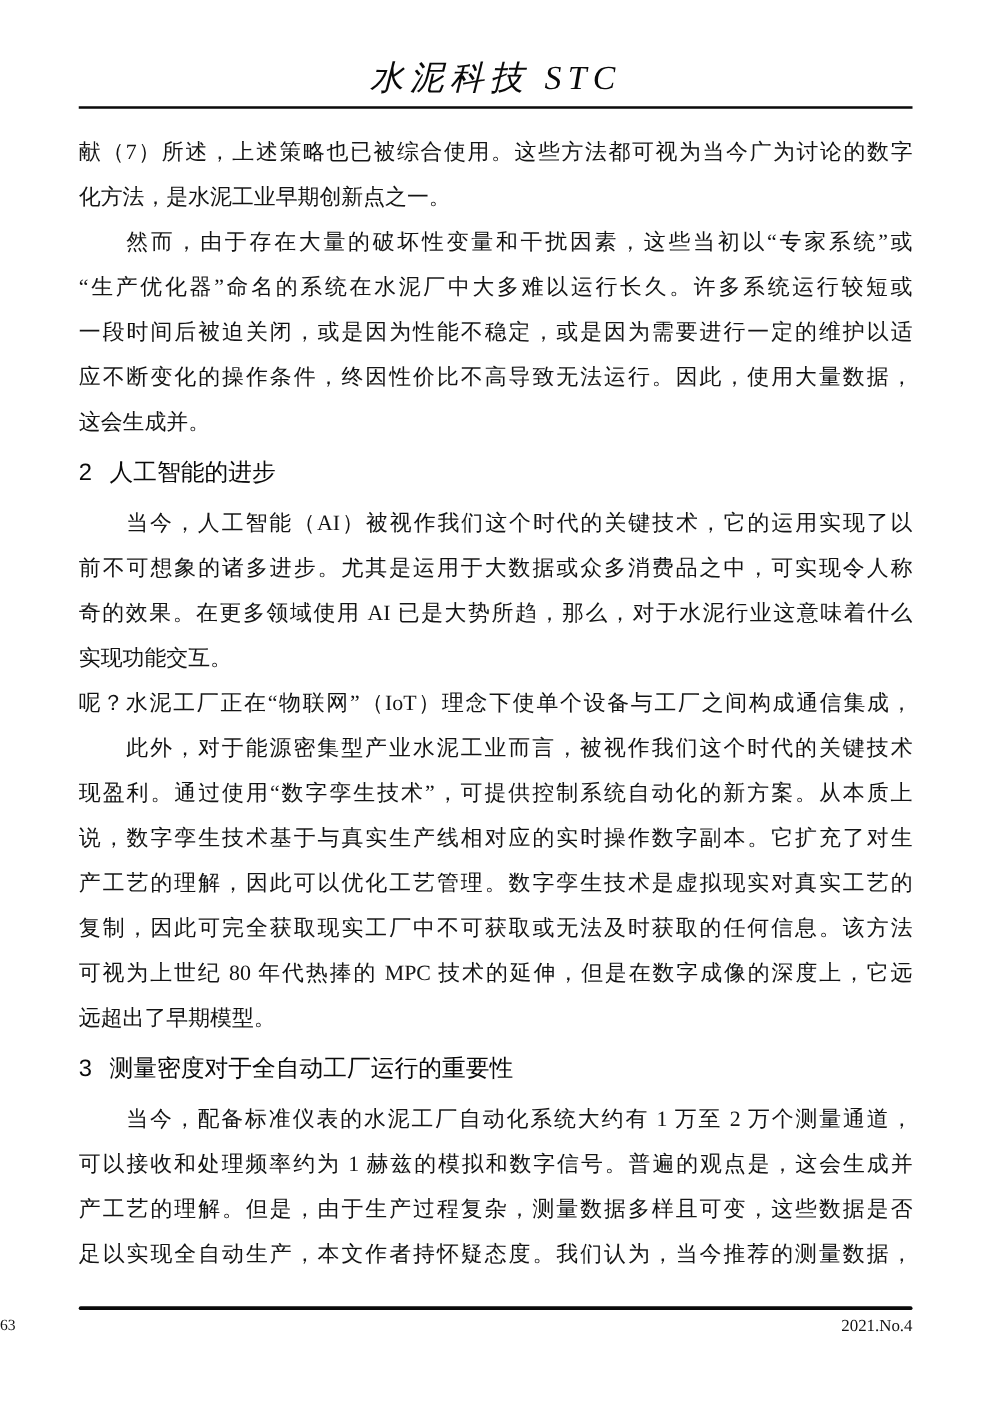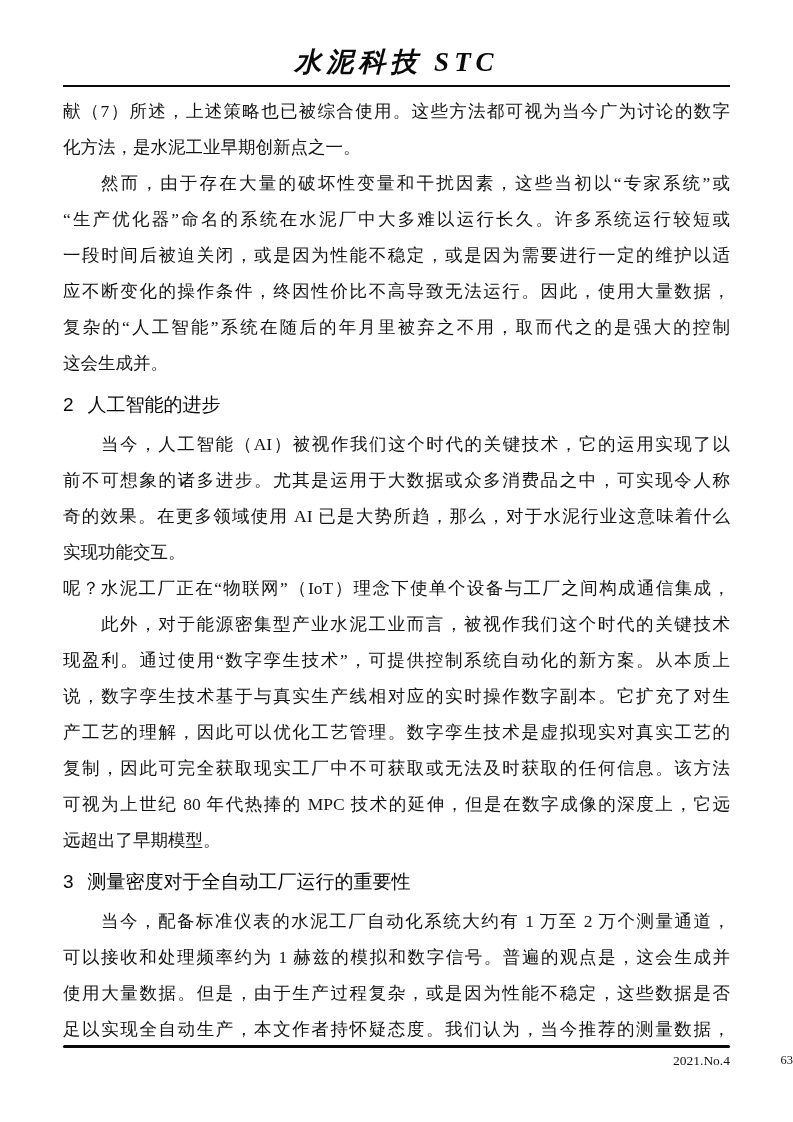--- a/index.html
+++ b/index.html
@@ -18,37 +18,37 @@
   }
   
   .journal-title {
     position: absolute;
     top: 44px;
     left: 0;
     width: 793px;
     text-align: center;
     font-family: "Liberation Serif", serif;
     font-style: italic;
-    font-weight: bold;
+    font-weight: normal;
     font-size: 27px;
     letter-spacing: 5px;
     color: #0a0a0a;
   }
   .header-rule {
     position: absolute;
     top: 85px;
     left: 63px;
     width: 667px;
     height: 2px;
     background: #0a0a0a;
   }
   
   .doc-body {
     position: absolute;
-    top: 93px;
+    top: 103px;
     left: 63px;
     width: 667px;
   }
   .paragraph { margin: 0; }
   .line {
     height: 36px;
     line-height: 36px;
     font-size: 17.5px;
     white-space: normal;
     overflow: hidden;
@@ -80,21 +80,21 @@
     width: 667px;
     height: 3px;
     background: #0a0a0a;
     border-radius: 2px;
   }
   .footer-page-number {
     position: absolute;
     top: 1053px;
     left: 0;
     width: 793px;
-    text-align: right;
+    text-align: left;
     font-size: 12.5px;
     color: #111111;
   }
   .footer-issue {
     position: absolute;
     top: 1053px;
     right: 63px;
     font-size: 13.5px;
     color: #111111;
   }
@@ -111,21 +111,20 @@
   <div class="doc-body">
       <div class="paragraph">
         <div class="line fill">献（7）所述，上述策略也已被综合使用。这些方法都可视为当今广为讨论的数字</div>
         <div class="line">化方法，是水泥工业早期创新点之一。</div>
       </div>
       <div class="paragraph">
         <div class="line indent fill">然而，由于存在大量的破坏性变量和干扰因素，这些当初以“专家系统”或</div>
         <div class="line fill">“生产优化器”命名的系统在水泥厂中大多难以运行长久。许多系统运行较短或</div>
         <div class="line fill">一段时间后被迫关闭，或是因为性能不稳定，或是因为需要进行一定的维护以适</div>
         <div class="line fill">应不断变化的操作条件，终因性价比不高导致无法运行。因此，使用大量数据，</div>
-        <div class="line fill">复杂的“人工智能”系统在随后的年月里被弃之不用，取而代之的是强大的控制</div>
         <div class="line">这会生成并。</div>
       </div>
       <div class="heading"><span class="h-num">2</span><span>人工智能的进步</span></div>
       <div class="paragraph">
         <div class="line indent fill">当今，人工智能（AI）被视作我们这个时代的关键技术，它的运用实现了以</div>
         <div class="line fill">前不可想象的诸多进步。尤其是运用于大数据或众多消费品之中，可实现令人称</div>
         <div class="line fill">奇的效果。在更多领域使用 AI 已是大势所趋，那么，对于水泥行业这意味着什么</div>
         <div class="line">实现功能交互。</div>
         <div class="line fill">呢？水泥工厂正在“物联网”（IoT）理念下使单个设备与工厂之间构成通信集成，</div>
       </div>
@@ -135,21 +134,21 @@
         <div class="line fill">说，数字孪生技术基于与真实生产线相对应的实时操作数字副本。它扩充了对生</div>
         <div class="line fill">产工艺的理解，因此可以优化工艺管理。数字孪生技术是虚拟现实对真实工艺的</div>
         <div class="line fill">复制，因此可完全获取现实工厂中不可获取或无法及时获取的任何信息。该方法</div>
         <div class="line fill">可视为上世纪 80 年代热捧的 MPC 技术的延伸，但是在数字成像的深度上，它远</div>
         <div class="line">远超出了早期模型。</div>
       </div>
       <div class="heading"><span class="h-num">3</span><span>测量密度对于全自动工厂运行的重要性</span></div>
       <div class="paragraph">
         <div class="line indent fill">当今，配备标准仪表的水泥工厂自动化系统大约有 1 万至 2 万个测量通道，</div>
         <div class="line fill">可以接收和处理频率约为 1 赫兹的模拟和数字信号。普遍的观点是，这会生成并</div>
-        <div class="line fill">使用大量数据。但是，由于生产过程复杂，或是因为性能不稳定，这些数据是否</div>
+        <div class="line fill">产工艺的理解。但是，由于生产过程复杂，测量数据多样且可变，这些数据是否</div>
         <div class="line fill">足以实现全自动生产，本文作者持怀疑态度。我们认为，当今推荐的测量数据，</div>
       </div>
     </div>
 
   <div class="footer-rule"></div>
 
   <div class="footer-page-number">63</div>
 
   <div class="footer-issue">2021.No.4</div>
 

